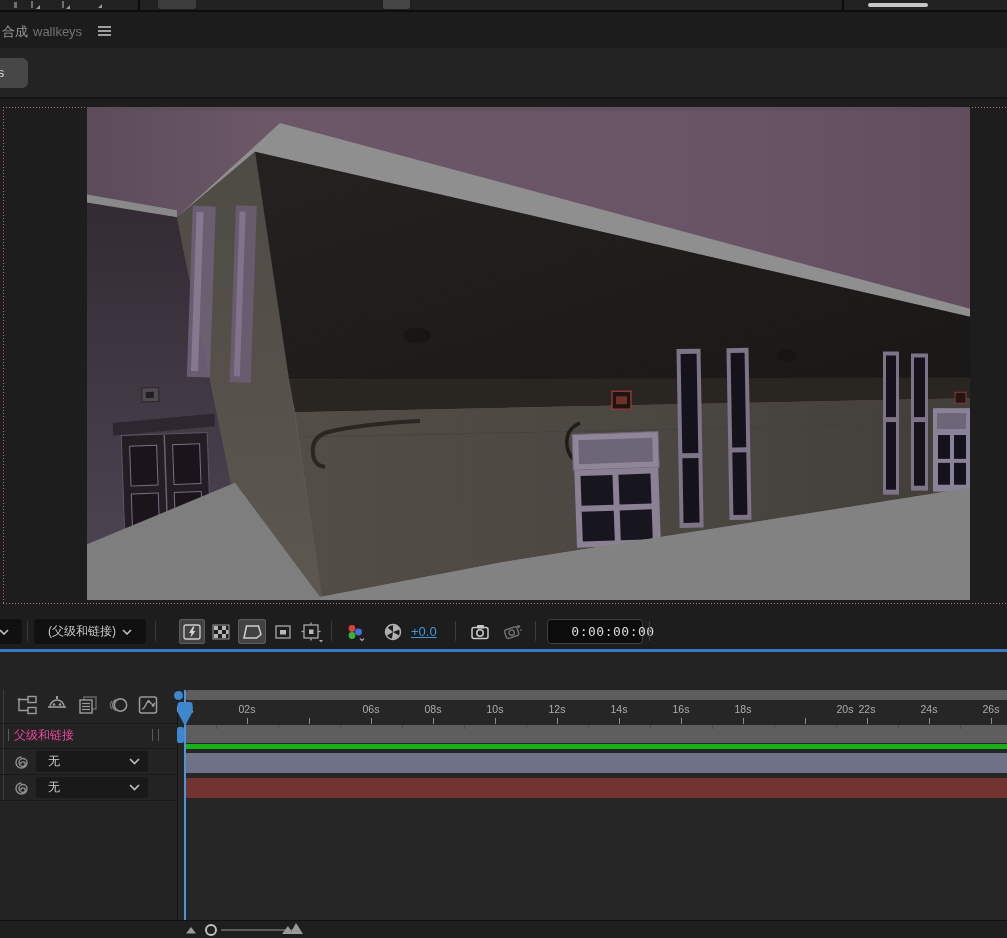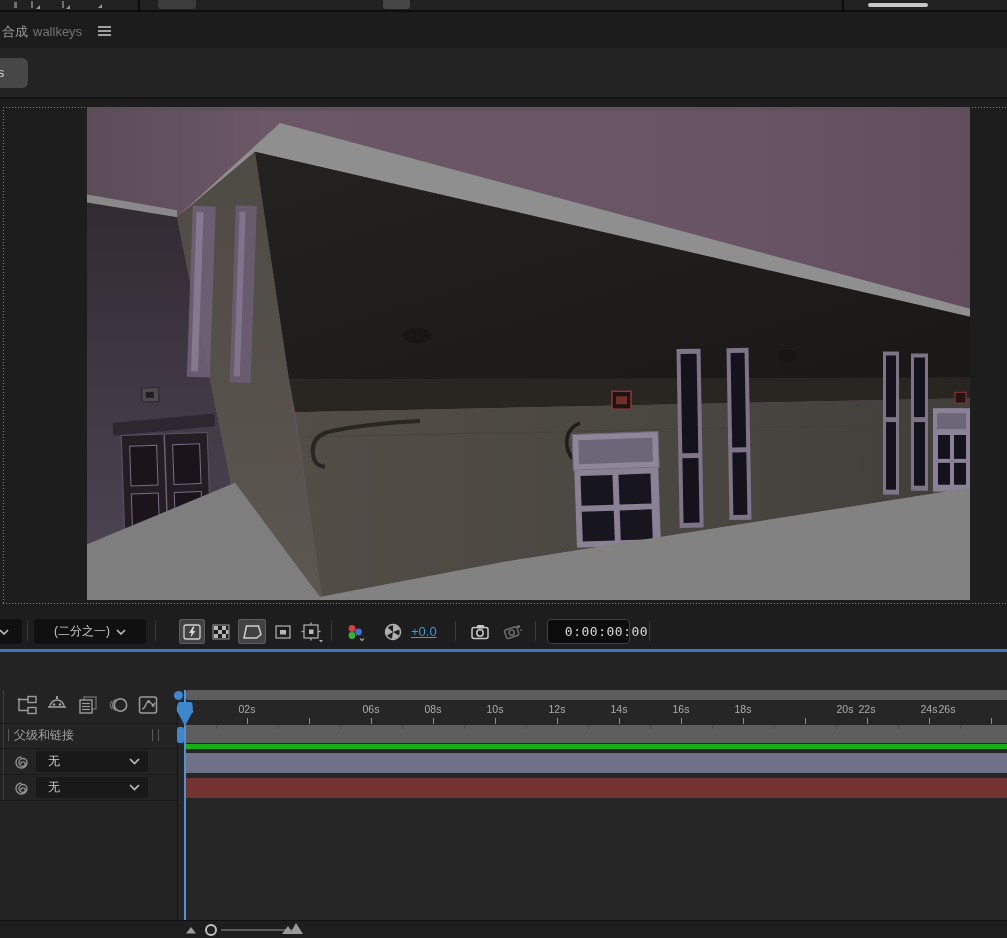--- a/index.html
+++ b/index.html
@@ -29,30 +29,30 @@
   .dash-h{position:absolute;height:1px;background:repeating-linear-gradient(90deg,#b66b78 0 1px,transparent 1px 3px);}
   .dash-v{position:absolute;width:1px;background:repeating-linear-gradient(180deg,#b66b78 0 1px,transparent 1px 3px);}
   #scene{position:absolute;left:87px;top:8px;width:883px;height:493px;}
   
   .vbtn{position:absolute;top:520px;height:25px;background:#101010;border-radius:4px;color:#c9c9c9;
      font-size:12px;display:flex;align-items:center;justify-content:center;gap:6px;}
   .vdiv{position:absolute;top:522px;width:1px;height:20px;background:#3b3b3b;}
   .icon-btn{position:absolute;top:520px;height:25px;border-radius:3px;display:flex;align-items:center;justify-content:center;}
   .icon-btn.active{background:#424242;box-shadow:inset 0 0 0 1px #5c5c5c;}
   #exposure-value{position:absolute;top:520px;height:25px;line-height:25px;color:#4196dc;font-size:13px;}
-  #timecode-box{position:absolute;left:547px;top:520px;width:83px;height:25px;background:#0c0c0c;border:1px solid #3f3f3f;
+  #timecode-box{position:absolute;left:547px;top:520px;width:96px;height:25px;background:#0c0c0c;border:1px solid #3f3f3f;
      border-radius:4px;box-sizing:border-box;color:#d9d9d9;font-family:"DejaVu Sans Mono",monospace;font-size:13px;
      display:flex;align-items:center;justify-content:center;letter-spacing:.5px;padding-left:36px;}
   #blue-line{left:0;top:649px;width:1007px;height:3px;background:#3a78c2;}
   
   #timeline{left:0;top:652px;width:1007px;height:286px;background:#232323;}
   #track-bg{position:absolute;left:178px;right:0;top:38px;height:230px;background:#262626;}
   #col-divider{position:absolute;left:177px;top:38px;width:1px;height:230px;background:#141414;}
   .tl-icon{position:absolute;top:42px;width:22px;height:22px;}
-  #parent-link-header{position:absolute;left:14px;top:74px;height:18px;line-height:18px;font-size:12px;color:#a3a3a3;}
+  #parent-link-header{position:absolute;left:14px;top:74px;height:18px;line-height:18px;font-size:12px;color:#ec4899;}
   .col-tick{position:absolute;width:1px;height:12px;background:#5a5a5a;top:77px;}
   .row-sep{position:absolute;left:0;width:177px;height:1px;background:#191919;}
   .pickwhip{position:absolute;left:13px;width:17px;height:17px;}
   .parent-dd{position:absolute;left:36px;width:112px;height:21px;background:#191919;border-radius:3px;color:#cfcfcf;
      font-size:12px;display:flex;align-items:center;padding:0 8px 0 12px;box-sizing:border-box;}
   .parent-dd svg{margin-left:auto;}
   #workarea-bar{position:absolute;left:186px;right:0;top:38px;height:10px;background:#5d5d5d;border-radius:2px 0 0 2px;}
   #wa-dot{position:absolute;left:174px;top:39px;width:9px;height:9px;border-radius:50%;background:#3d87cf;}
   .rlabel{position:absolute;top:51px;transform:translateX(-50%);font-size:10.5px;color:#acacac;}
   .rtick{position:absolute;top:66px;width:1px;height:6px;background:#8f8f8f;}
@@ -220,21 +220,21 @@
     <polygon points="233,493 415,458 883,383 883,496 233,496" fill="#858585" opacity="0.7"></polygon>
   </svg>
 
   <div class="vbtn" style="left:-14px;width:36px;">
     <svg width="10" height="6" viewBox="0 0 10 6">
         <polyline points="1,1 5,5 9,1" fill="none" stroke="#c0c0c0" stroke-width="1.6"></polyline>
       </svg>
   </div>
   <div class="vdiv" style="left:27px;"></div>
   <div class="vbtn" style="left:34px;width:112px;">
-    <span>(二分之一)</span>
+    <span>(父级和链接)</span>
     <svg width="10" height="6" viewBox="0 0 10 6">
         <polyline points="1,1 5,5 9,1" fill="none" stroke="#c0c0c0" stroke-width="1.6"></polyline>
       </svg>
   </div>
   <div class="vdiv" style="left:155px;"></div>
 
   <div class="icon-btn active" style="left:179px;width:26px;">
     <svg width="22" height="22" viewBox="0 0 22 22">
       <rect x="3" y="4" width="16" height="14" rx="2" fill="none" stroke="#cfcfcf" stroke-width="1.3"></rect>
       <polygon points="12,5.5 8,12 10.5,12 9.5,16.5 14.5,10 11.8,10 13.5,5.5" fill="#d6d6d6"></polygon>
@@ -425,21 +425,21 @@
       <span class="rlabel" style="left: 681px;">16s</span>
       <span class="rtick" style="left: 681px;"></span>
       <span class="rlabel" style="left: 743px;">18s</span>
       <span class="rtick" style="left: 743px;"></span>
       <span class="rlabel" style="left: 805px; margin-left: 40px;">20s</span>
       <span class="rtick" style="left: 805px;"></span>
       <span class="rlabel" style="left: 867px;">22s</span>
       <span class="rtick" style="left: 867px;"></span>
       <span class="rlabel" style="left: 929px;">24s</span>
       <span class="rtick" style="left: 929px;"></span>
-      <span class="rlabel" style="left: 947px;">26s</span>
+      <span class="rlabel" style="left: 991px;">26s</span>
       <span class="rtick" style="left: 991px;"></span>
     </div>
   <div>
       <div class="lbar" style="top: 73px; height: 18px; background: rgb(94, 94, 94);">
         <i class="gtick" style="left: 30px;"></i>
         <i class="gtick" style="left: 92px;"></i>
         <i class="gtick" style="left: 154px;"></i>
         <i class="gtick" style="left: 216px;"></i>
         <i class="gtick" style="left: 278px;"></i>
         <i class="gtick" style="left: 340px;"></i>

